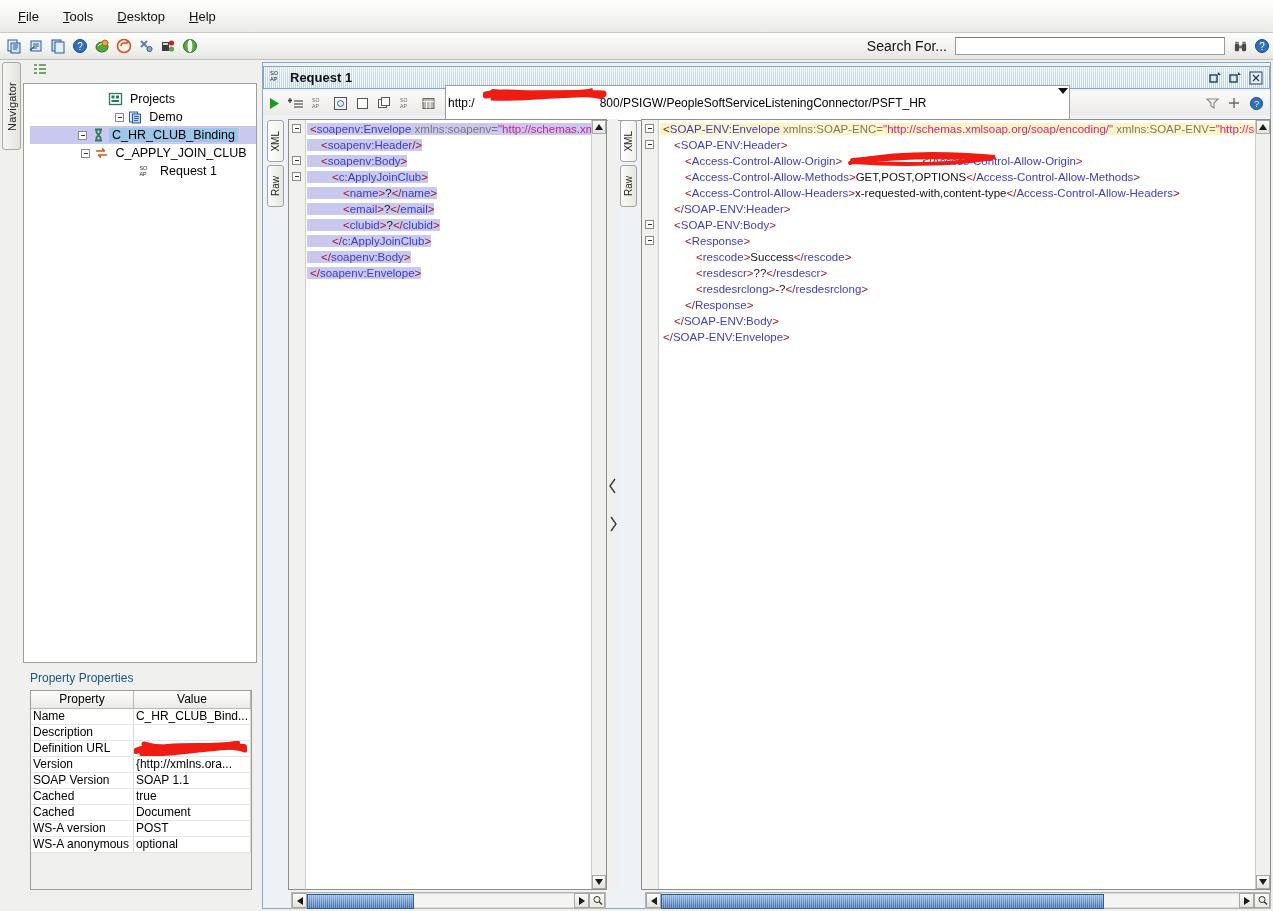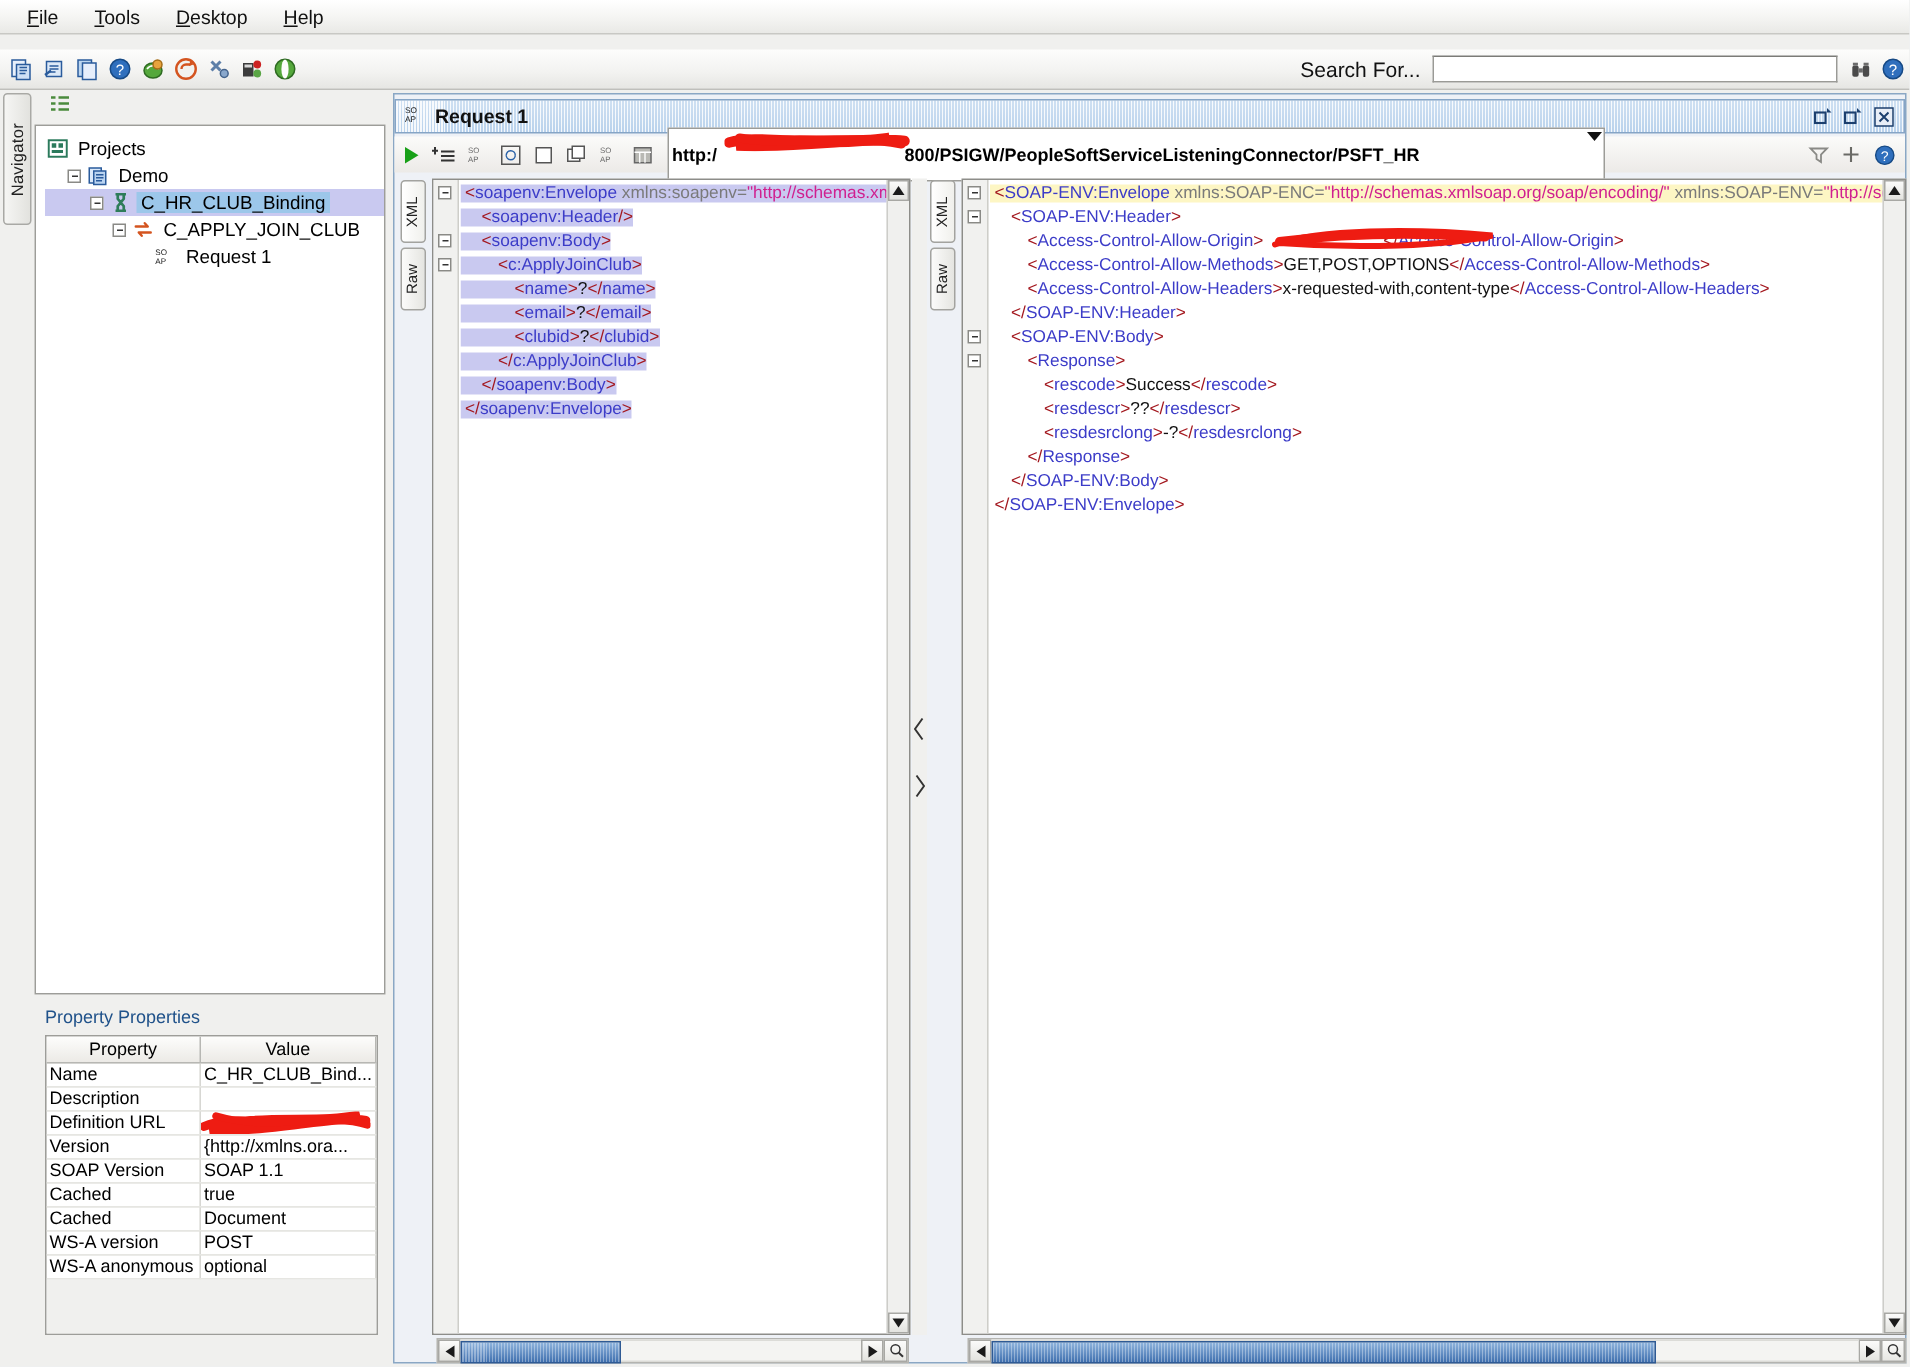--- a/index.html
+++ b/index.html
@@ -9,21 +9,21 @@
     overflow: hidden;
     background: #f0f0ee;
     font-family: "Liberation Sans", sans-serif;
     font-size: 12px;
     color: #000;
   }
   #app { position: relative; width: 1273px; height: 911px; background: #f0f0ee; }
 
   
   .menubar {
-    position: absolute; left: 0; top: 0; width: 1273px; height: 23px;
+    position: absolute; left: 0; top: 0; width: 1273px; height: 33px;
     background: linear-gradient(#ffffff 0%, #f4f4f2 55%, #e9e9e6 100%);
     border-bottom: 1px solid #c8c8c4;
     display: flex; align-items: center; padding-left: 6px;
   }
   .menuitem {
     padding: 3px 12px; font-size: 13px; color: #111; cursor: default;
   }
   .menuitem u { text-decoration: underline; }
 
   
@@ -75,20 +75,21 @@
   }
   .tree-box {
     position: absolute; left: 23px; top: 83px; width: 234px; height: 580px;
     background: #fff; border: 1px solid #9d9d99;
     overflow: hidden;
   }
   .tree { padding: 6px 0 0 6px; }
   .trow {
     display: flex; align-items: center; height: 18px; font-size: 12.5px;
     white-space: nowrap;
+    justify-content: center;
   }
   .trow .lbl { padding: 0 3px; }
   .trow.sel .lbl { background: #9cc7ea; color: #000; }
   .ind { display: inline-block; }
   .toggle {
     width: 9px; height: 9px; border: 1px solid #8a8a86; background: #fff;
     display: inline-flex; align-items: center; justify-content: center;
     font-size: 8px; line-height: 1; margin-right: 3px; color: #333;
     position: relative; flex: 0 0 auto;
   }
@@ -144,21 +145,21 @@
              justify-content: center; }
 
   .req-toolbar {
     position: absolute; left: 263px; top: 91px; width: 1007px; height: 24px;
     background: linear-gradient(#fbfbfa,#eceae7);
     display: flex; align-items: center;
   }
   .rbtn { width: 20px; height: 20px; margin: 0 1px;
           display: flex; align-items: center; justify-content: center; }
   .url-wrap {
-    position: relative; margin-left: 6px; width: 625px; height: 36px; font-weight: bold;
+    position: relative; margin-left: 6px; width: 625px; height: 36px;
   }
   .url-field {
     position: absolute; inset: 0;
     background: #fff; border: 1px solid #9c9c98;
     display: flex; align-items: center; padding: 0 2px;
     font-size: 12px; overflow: hidden; white-space: nowrap;
   }
   .url-arrow {
     position: absolute; right: 2px; top: 3px; width: 0; height: 0;
     border-left: 5px solid transparent; border-right: 5px solid transparent;

